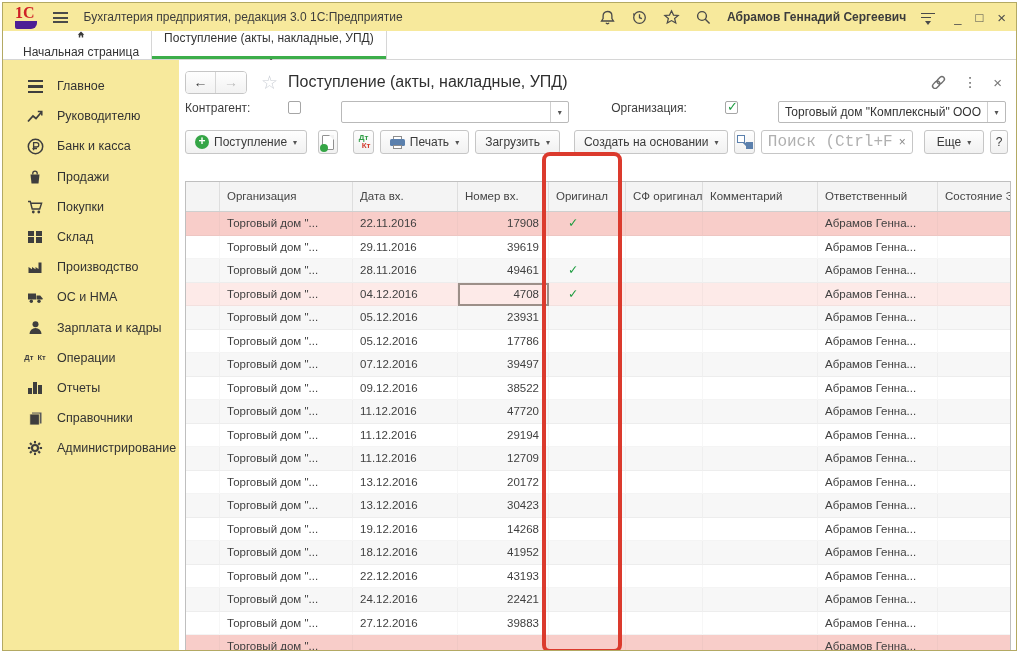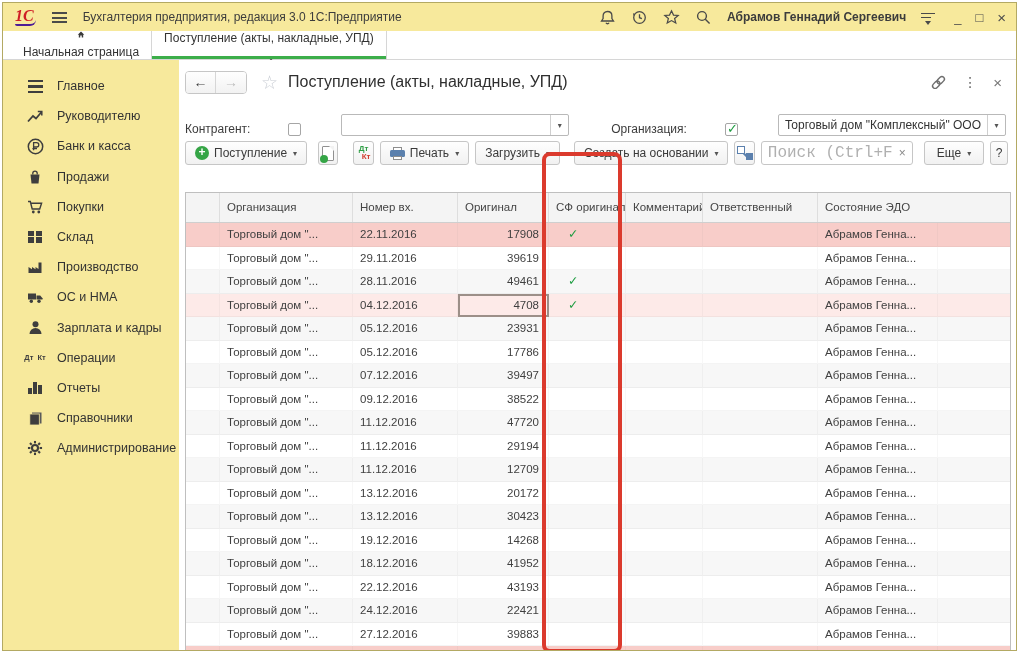--- a/index.html
+++ b/index.html
@@ -5,22 +5,22 @@
   * { margin:0; padding:0; box-sizing:border-box; }
   html,body { width:1024px; height:664px; background:#fff;
     font-family:"Liberation Sans","DejaVu Sans",sans-serif; overflow:hidden; }
   .window { position:absolute; left:2px; top:2px; width:1015px; height:649px;
     border:1px solid #b3a963; background:#fff; overflow:hidden; }
 
   
   .titlebar { position:absolute; left:0; top:0; width:100%; height:28px;
     background:#f7e99c; display:flex; align-items:center; padding:0 10px 0 12px; }
   .logo { color:#cf2026; font-family:"Liberation Serif","DejaVu Serif",serif;
-    font-weight:bold; font-style:italic; font-size:16px; line-height:14px;
-    border-bottom:2px solid #4c1d95; border-radius:0 0 6px 2px; padding:0 2px 1px 0; }
+    font-weight:bold; font-size:16px; line-height:14px;
+    border-bottom:8px solid #4c1d95; border-radius:0 0 6px 2px; padding:0 2px 1px 0; }
   .hamburger { width:15px; height:11px; margin-left:16px;
     background:repeating-linear-gradient(to bottom,#4a4a4a 0 2px,transparent 2px 4.5px); }
   .app-title { font-size:12px; color:#3c3c3c; margin-left:16px; white-space:nowrap; }
   .tb-right { margin-left:auto; display:flex; align-items:center; gap:15px; }
   .ic { display:block; }
   .user-name { font-size:12px; color:#3c3c3c; white-space:nowrap;font-weight:bold; }
   .view-set { position:relative; width:14px; height:11px; }
   .view-set .l1 { position:absolute; top:1px; left:0; width:14px; height:1.6px; background:#4a4a4a; }
   .view-set .l2 { position:absolute; top:5px; left:0; width:10px; height:1.6px; background:#4a4a4a; }
   .view-set .l3 { position:absolute; top:9px; left:4px; width:0; height:0;
@@ -58,21 +58,21 @@
   .navbtn { width:30px; display:flex; align-items:center; justify-content:center;
     background:linear-gradient(#fefefe,#f2f2f2); font-size:14px; }
   .navbtn.back { color:#3c3c3c; border-right:1px solid #d6d6d6; }
   .navbtn.fwd { color:#bdbdbd; }
   .fav-star { color:#c9cdd4; font-size:19px; margin:0 10px 0 14px; }
   .page-title { font-size:16px; color:#2f2f2f; white-space:nowrap; }
   .hdr-icons { margin-left:auto; display:flex; align-items:center; gap:16px; padding-right:6px; color:#6e6e6e; }
   .kebab { font-size:14px; color:#666; letter-spacing:0; }
   .frm-close { font-size:15px; color:#777; }
 
-  .filter-row { height:24px; display:flex; align-items:flex-end; margin:16px 0 4px 2px; font-size:12px; color:#3c3c3c;gap:32px; }
+  .filter-row { height:24px; display:flex; align-items:flex-start; margin:5px 0 4px 2px; font-size:12px; color:#3c3c3c;gap:32px; }
   .cb { width:13px; height:13px; border:1px solid #a6a6a6; border-radius:2px; background:#fff;
     position:relative; flex:none; }
   .cb.checked::after { content:"✓"; position:absolute; left:1px; top:-3px; color:#1d9c40;
     font-size:13px; font-weight:bold; }
   .combo { height:22px; border:1px solid #b9b9b9; border-radius:2px; background:#fff;
     display:flex; align-items:center; position:relative; }
   .combo .val { flex:1; padding:0 6px; font-size:12px; color:#333; white-space:nowrap; overflow:hidden; }
   .combo .dd { width:18px; height:100%; border-left:1px solid #cfcfcf; display:flex;
     align-items:center; justify-content:center; font-size:8px; color:#555; }
   .flabel { margin-right:6px; }
@@ -413,20 +413,21 @@
       </button>
       <button class="btn help">
         <span>?</span>
       </button>
     </div>
 
     <div class="table">
       <div class="thead">
         <div class="th"></div>
         <div class="th">Организация</div>
+        <div class="th">Дата вх.</div>
         <div class="th">Номер вх.</div>
         <div class="th">Оригинал</div>
         <div class="th">СФ оригинал</div>
         <div class="th">Комментарий</div>
         <div class="th">Ответственный</div>
         <div class="th">Состояние ЭДО</div>
       </div>
       <div id="tbody">
           <div class="trow stripe pink-strong">
     <div class="tc"></div>

